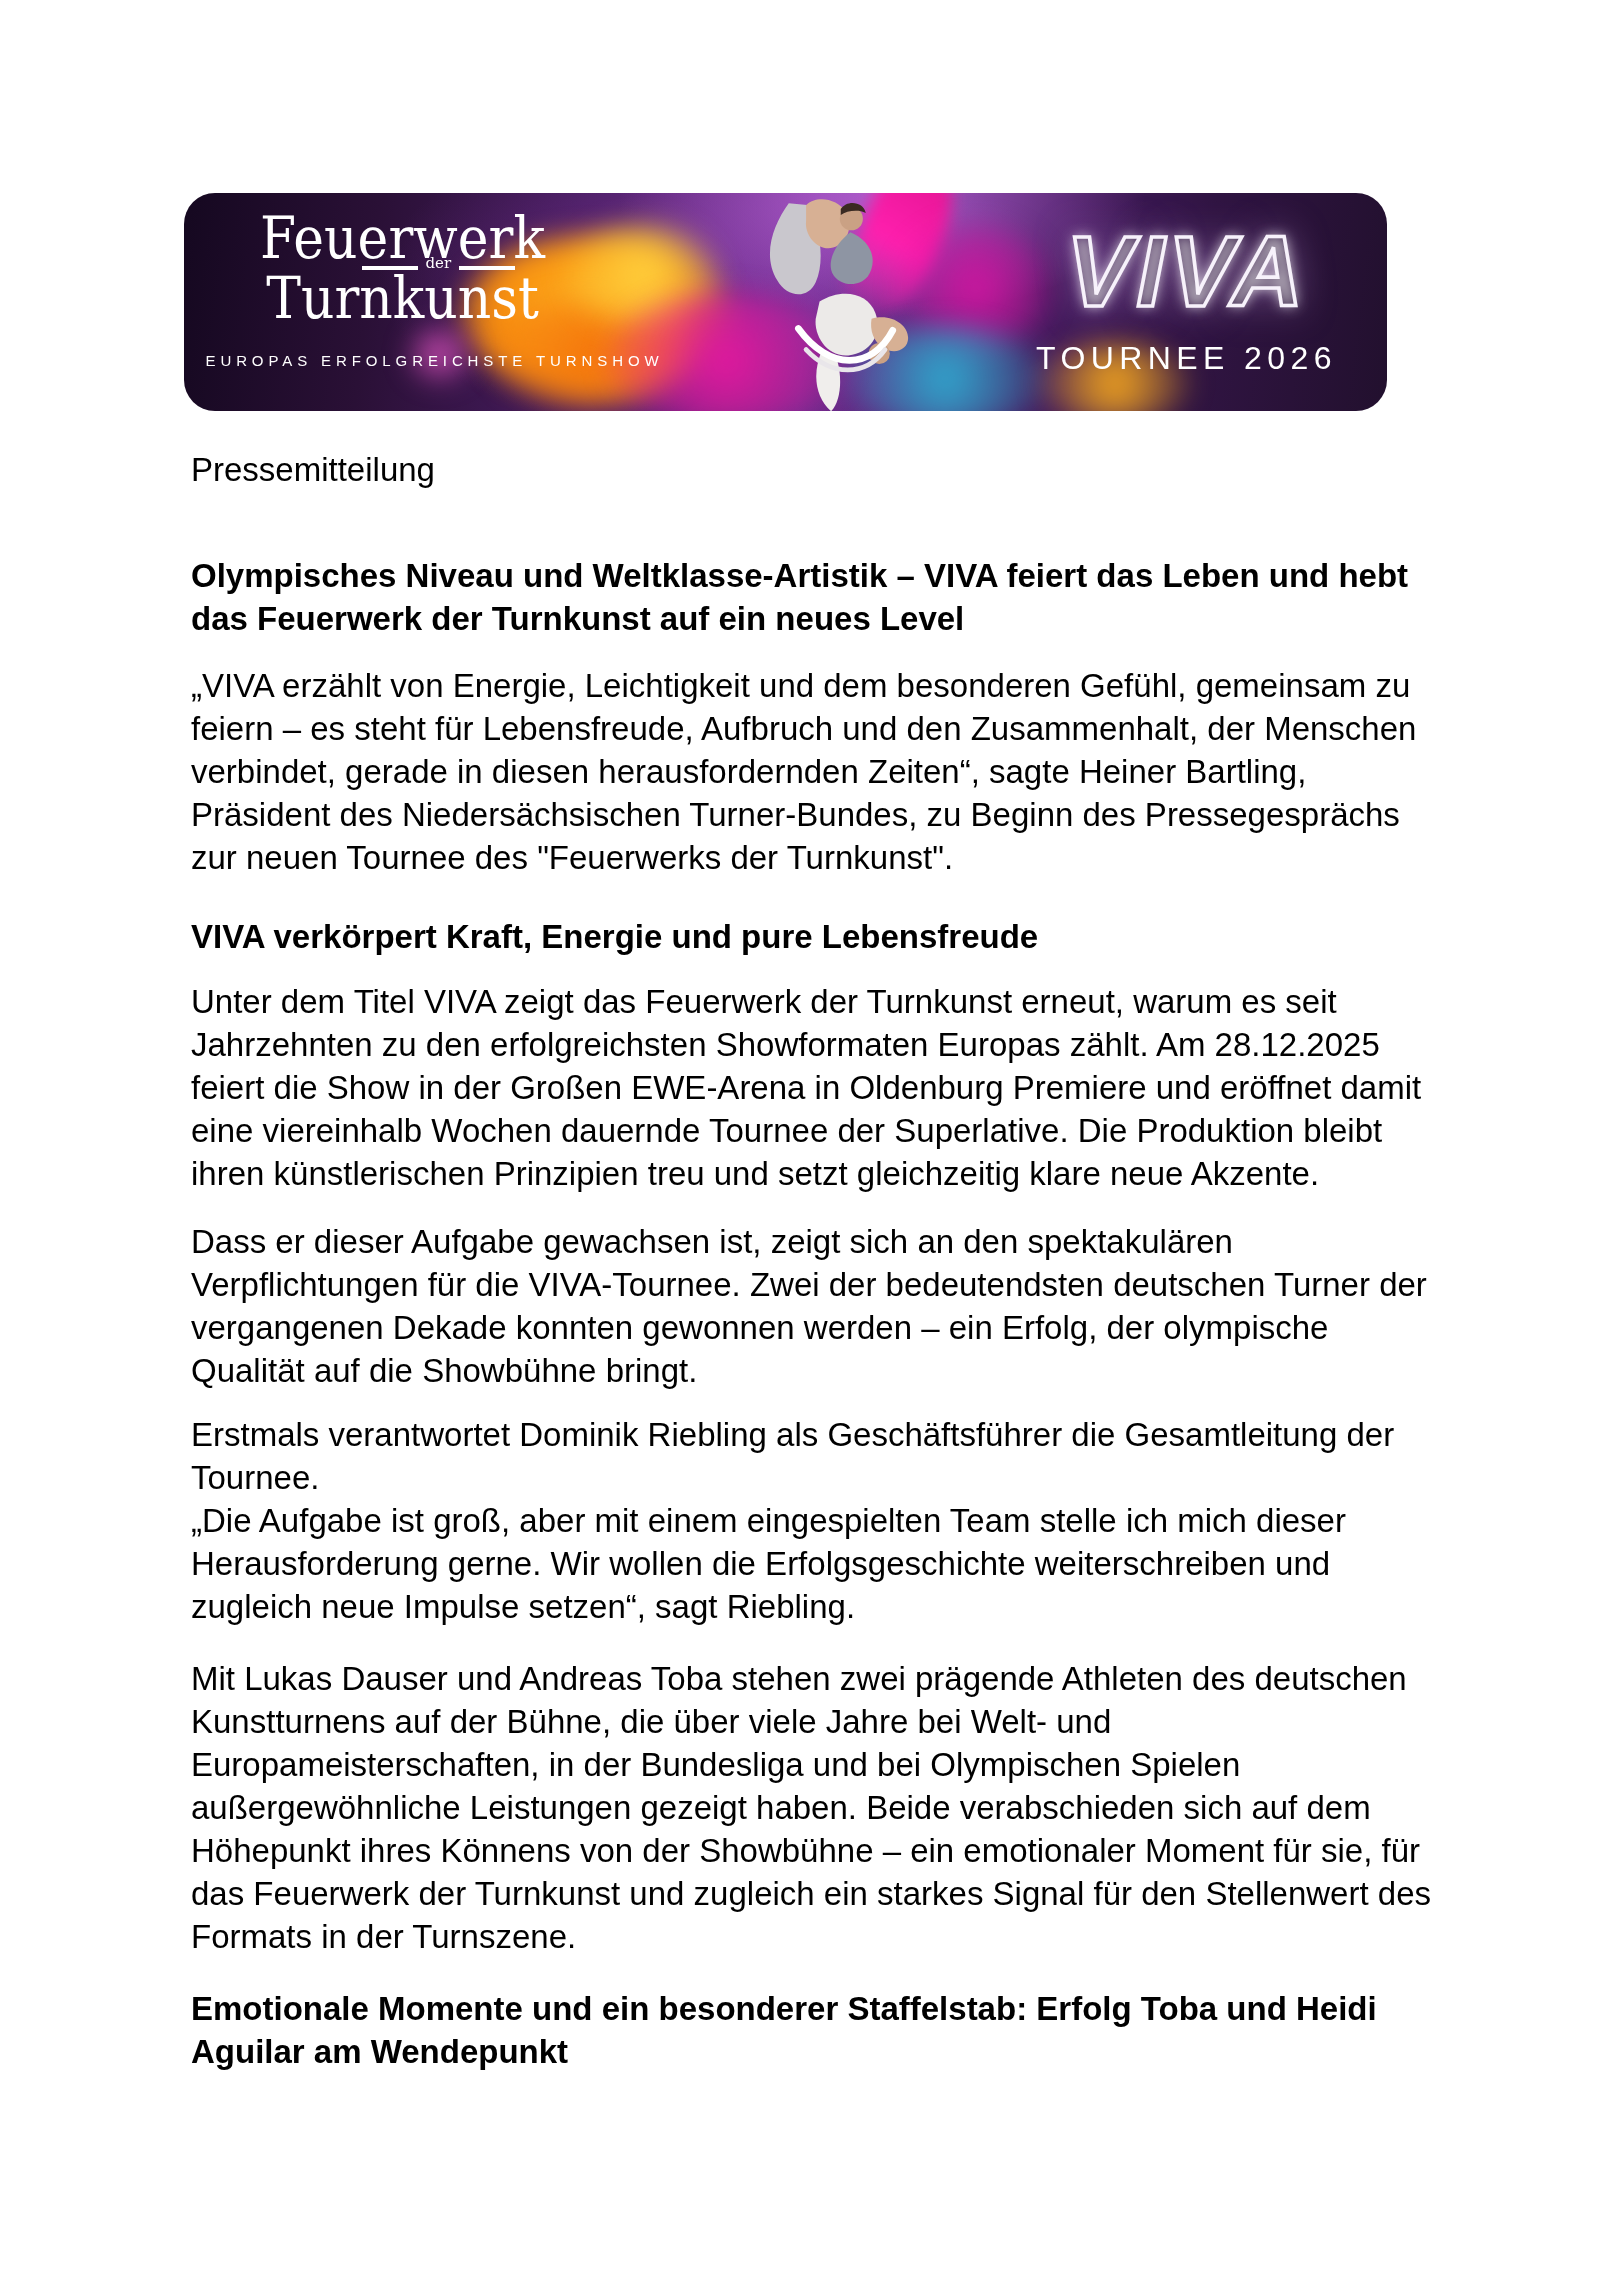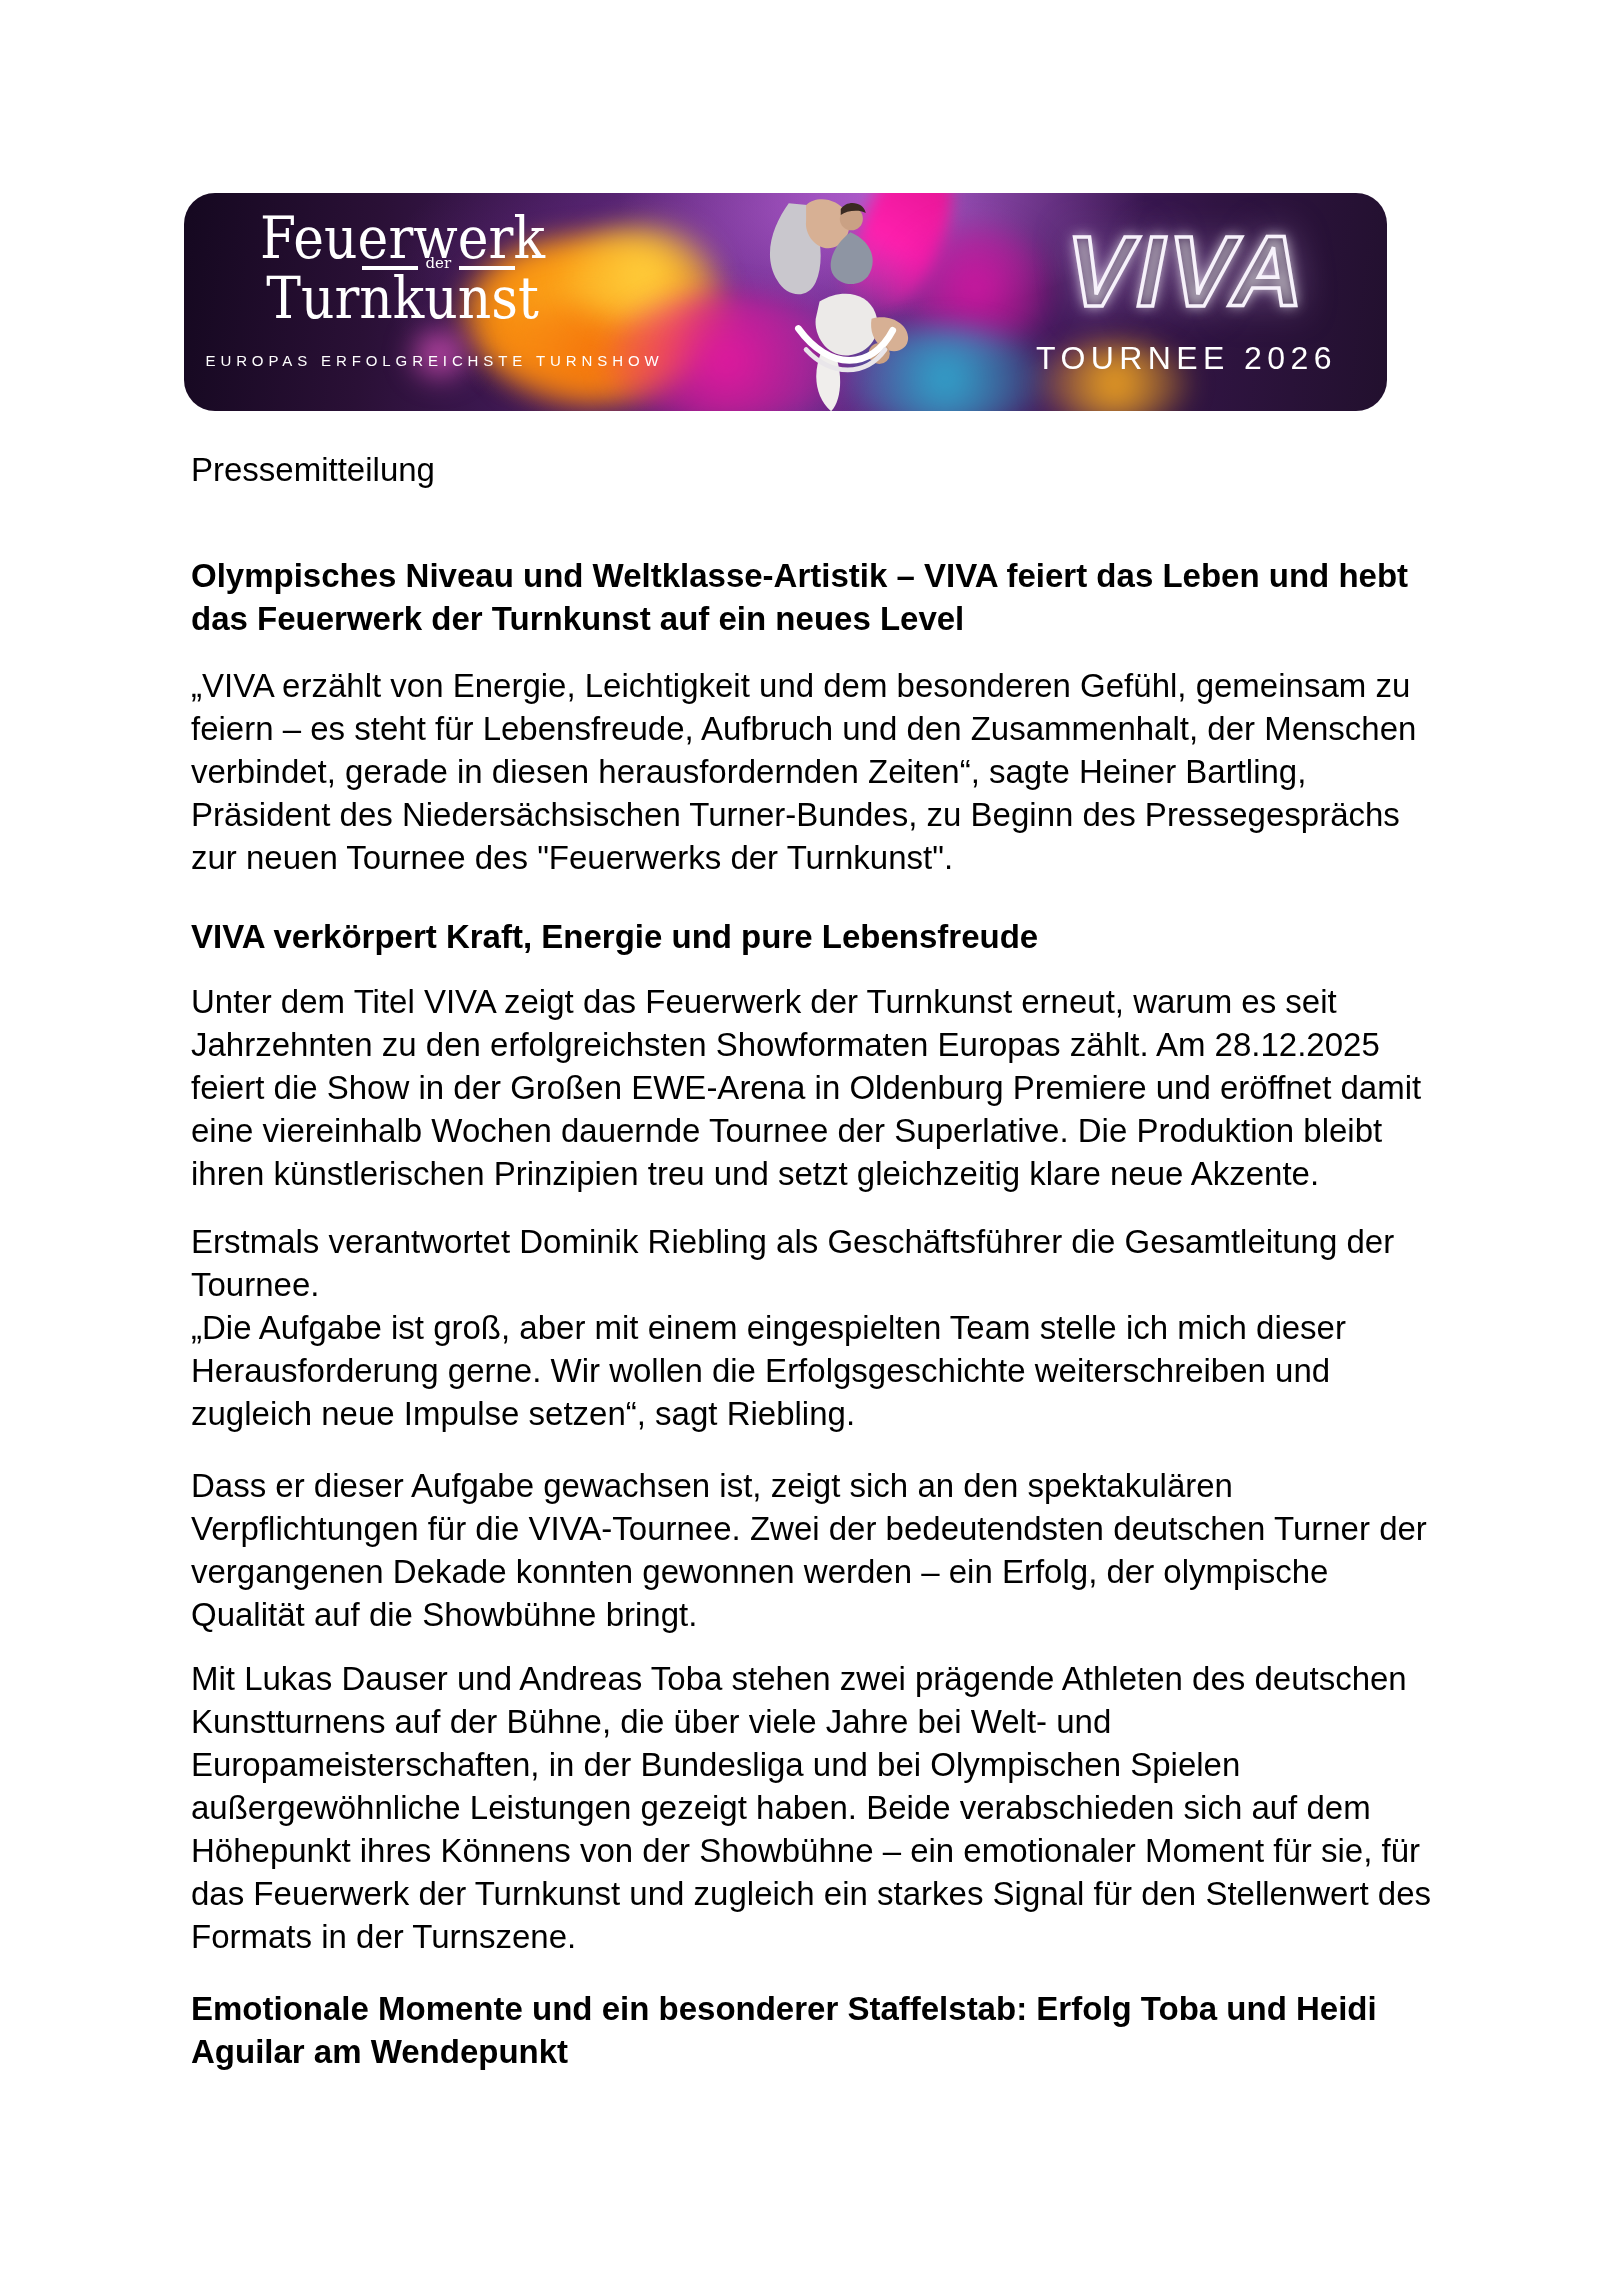--- a/index.html
+++ b/index.html
@@ -143,30 +143,30 @@
 
     <h2 style="margin-bottom:22.4px;">VIVA verkörpert Kraft, Energie und pure Lebensfreude</h2>
 
     <p style="margin-bottom:25px;">Unter dem Titel VIVA zeigt das Feuerwerk der Turnkunst erneut, warum es seit
 Jahrzehnten zu den erfolgreichsten Showformaten Europas zählt. Am 28.12.2025
 feiert die Show in der Großen EWE-Arena in Oldenburg Premiere und eröffnet damit
 eine viereinhalb Wochen dauernde Tournee der Superlative. Die Produktion bleibt
 ihren künstlerischen Prinzipien treu und setzt gleichzeitig klare neue Akzente.</p>
 
 
+    <p style="margin-bottom:20.6px;">Dass er dieser Aufgabe gewachsen ist, zeigt sich an den spektakulären
+Verpflichtungen für die VIVA-Tournee. Zwei der bedeutendsten deutschen Turner der
+vergangenen Dekade konnten gewonnen werden – ein Erfolg, der olympische
+Qualität auf die Showbühne bringt.</p>
+
     <p style="margin-bottom:29px;">Erstmals verantwortet Dominik Riebling als Geschäftsführer die Gesamtleitung der
 Tournee.
 „Die Aufgabe ist groß, aber mit einem eingespielten Team stelle ich mich dieser
 Herausforderung gerne. Wir wollen die Erfolgsgeschichte weiterschreiben und
 zugleich neue Impulse setzen“, sagt Riebling.</p>
-
-    <p style="margin-bottom:20.6px;">Dass er dieser Aufgabe gewachsen ist, zeigt sich an den spektakulären
-Verpflichtungen für die VIVA-Tournee. Zwei der bedeutendsten deutschen Turner der
-vergangenen Dekade konnten gewonnen werden – ein Erfolg, der olympische
-Qualität auf die Showbühne bringt.</p>
 
     <p style="margin-bottom:29px;">Mit Lukas Dauser und Andreas Toba stehen zwei prägende Athleten des deutschen
 Kunstturnens auf der Bühne, die über viele Jahre bei Welt- und
 Europameisterschaften, in der Bundesliga und bei Olympischen Spielen
 außergewöhnliche Leistungen gezeigt haben. Beide verabschieden sich auf dem
 Höhepunkt ihres Könnens von der Showbühne – ein emotionaler Moment für sie, für
 das Feuerwerk der Turnkunst und zugleich ein starkes Signal für den Stellenwert des
 Formats in der Turnszene.</p>
 
     <h2 style="margin-bottom:0;">Emotionale Momente und ein besonderer Staffelstab: Erfolg Toba und Heidi

